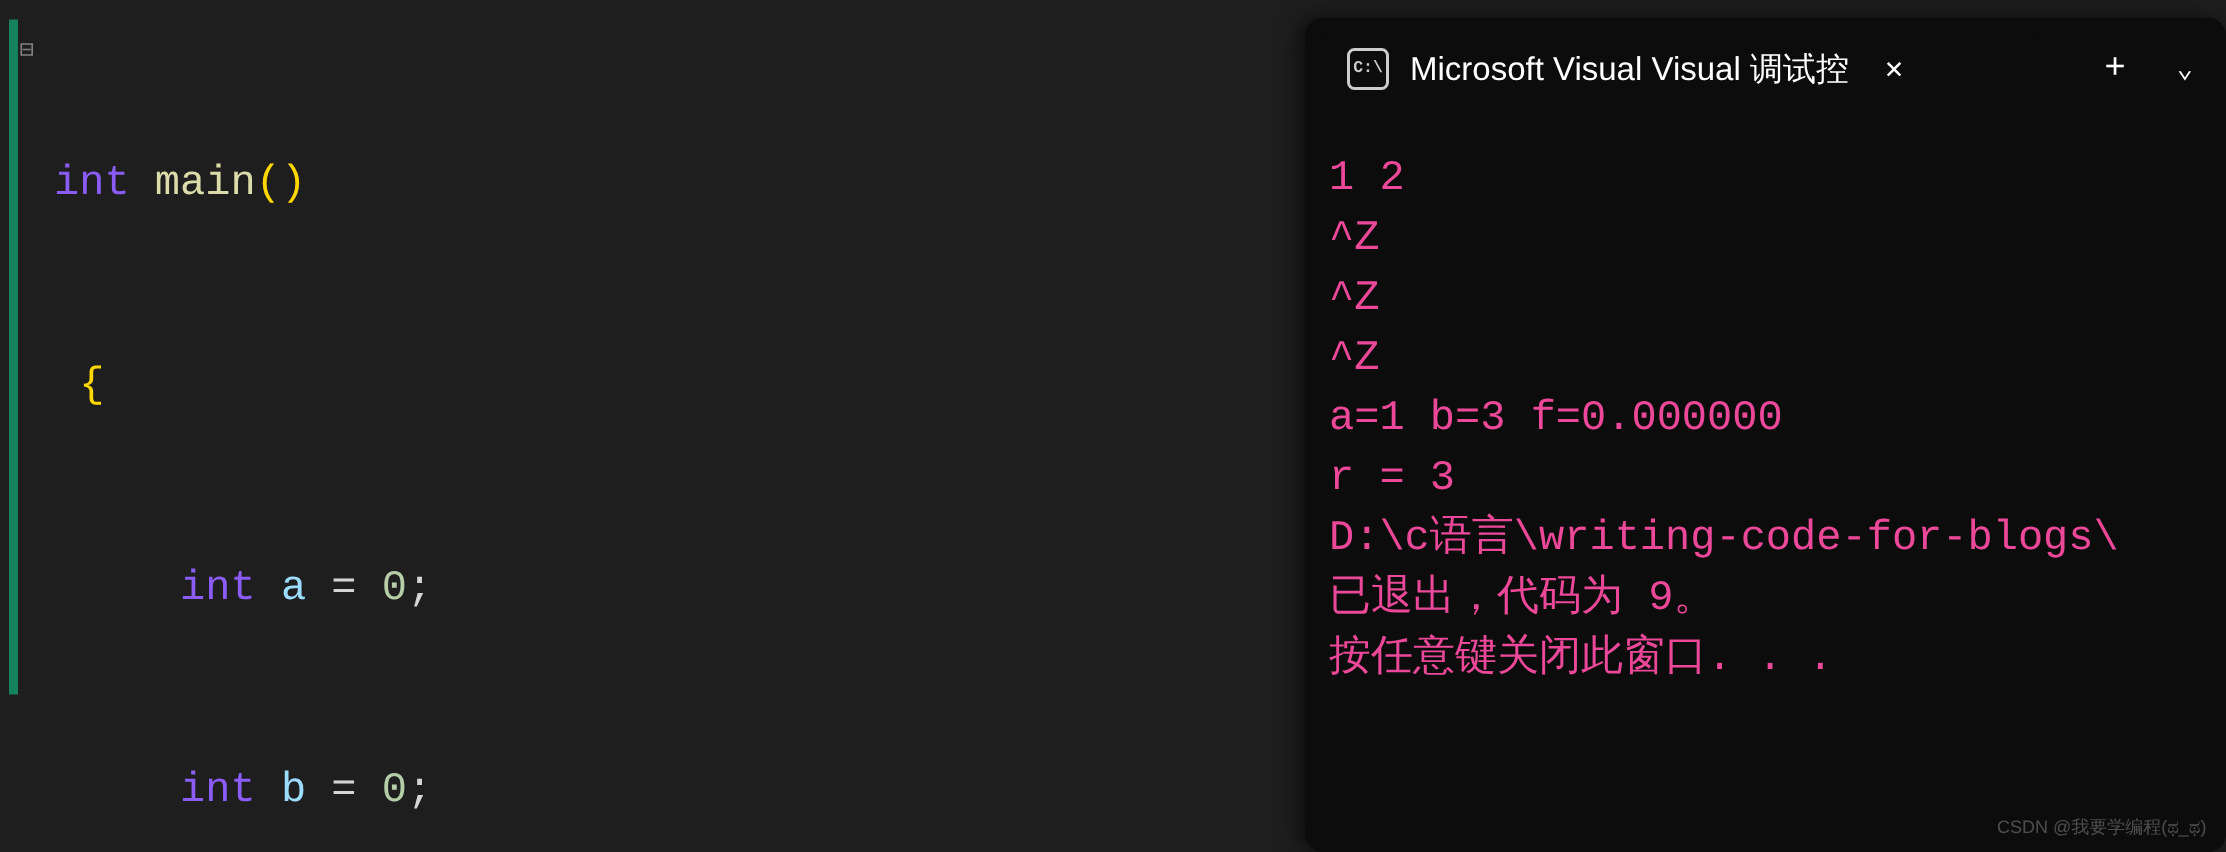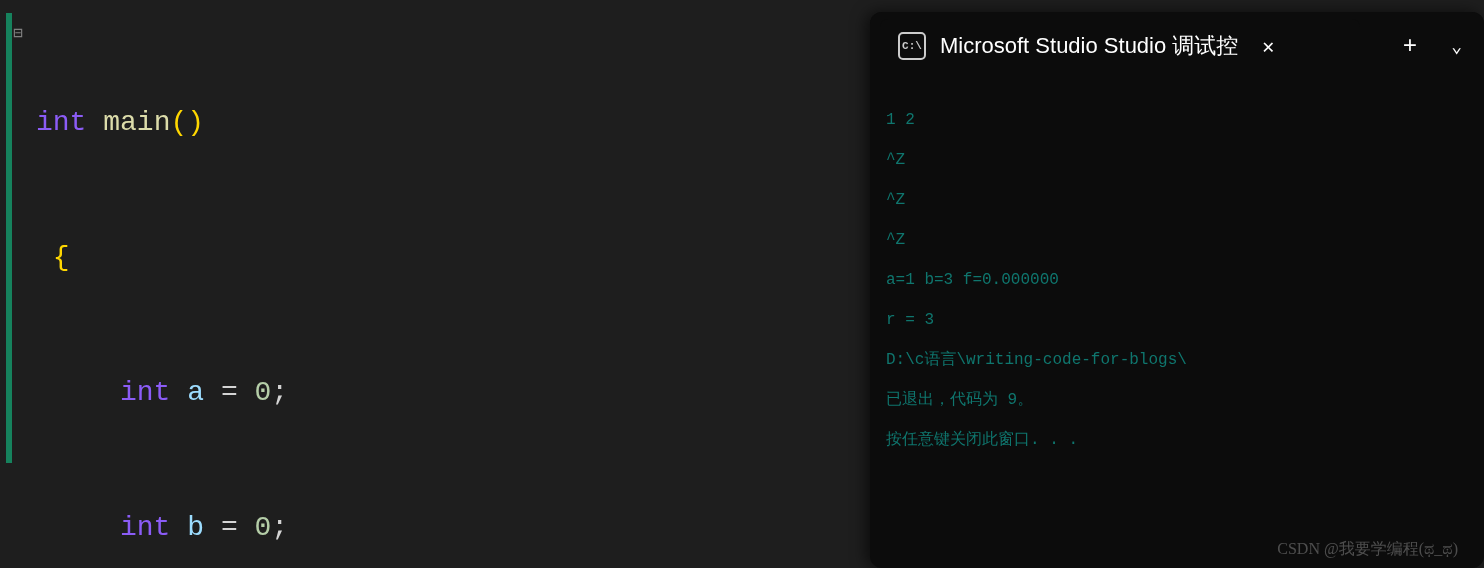--- a/index.html
+++ b/index.html
@@ -118,33 +118,33 @@
       padding: 6px 14px;
       cursor: pointer;
     }
     .term-chevron {
       font-size: 18px;
       padding: 6px 12px;
       cursor: pointer;
     }
     .term-body {
       padding: 20px 16px;
-      color: #0f766e;
-      font-size: 16px;
+      color: #ec4899;
+      font-size: 28px;
       line-height: 40px;
       font-family: Consolas, 'Courier New', monospace;
       white-space: pre-wrap;
     }
     .watermark {
       position: absolute;
-      right: 26px;
+      right: 13px;
       bottom: 8px;
       color: rgba(200,200,200,0.35);
-      font-size: 16px;
-      font-family: Liberation Serif, serif;
+      font-size: 12px;
+      font-family: Liberation Sans, sans-serif;
     }
   </style>
 </head>
 <body>
 
 <div class="editor">
   <div class="green-bar"></div>
   <div class="collapse-marker">⊟</div>
   <div class="code">
     <div class="line"><span class="k-type">int</span> <span class="k-main">main</span><span class="k-brace">()</span></div>
@@ -157,21 +157,21 @@
     
     
     
   </div>
 </div>
 
 <div class="terminal">
   <div class="term-titlebar">
     <div class="term-tab">
       <div class="term-icon">C:\</div>
-      <div class="term-title">Microsoft Studio Studio 调试控</div>
+      <div class="term-title">Microsoft Visual Visual 调试控</div>
       <div class="term-close">✕</div>
     </div>
     <div class="term-controls">
       <div class="term-plus">+</div>
       <div class="term-chevron">⌄</div>
     </div>
   </div>
   <div class="term-body"><div>1 2</div><div>^Z</div><div>^Z</div><div>^Z</div><div>a=1 b=3 f=0.000000</div><div>r = 3</div><div></div><div>D:\c语言\writing-code-for-blogs\</div><div>已退出，代码为 9。</div><div>按任意键关闭此窗口. . .</div></div>
 </div>
 

